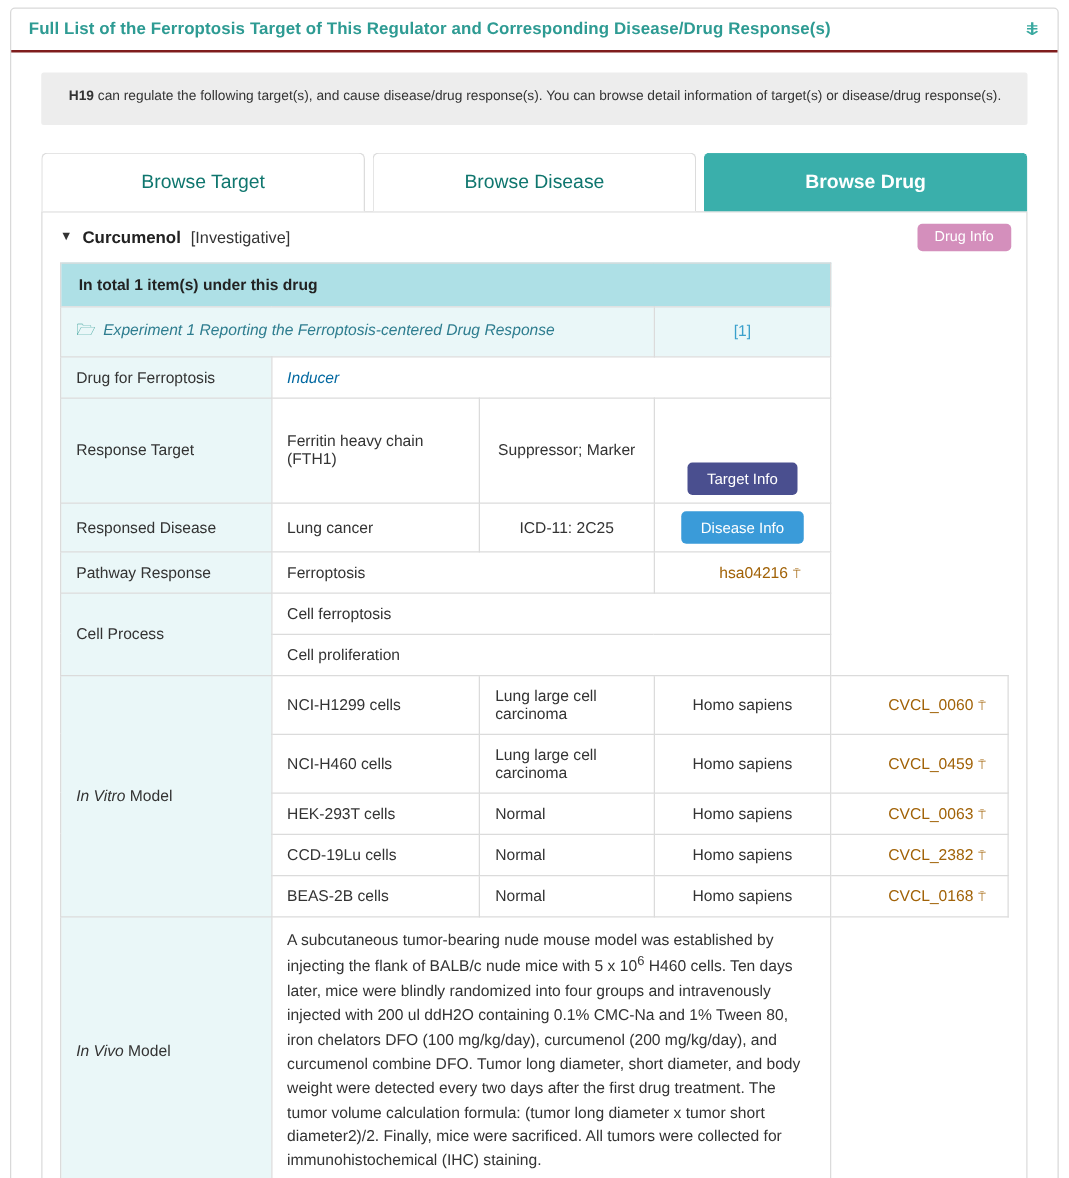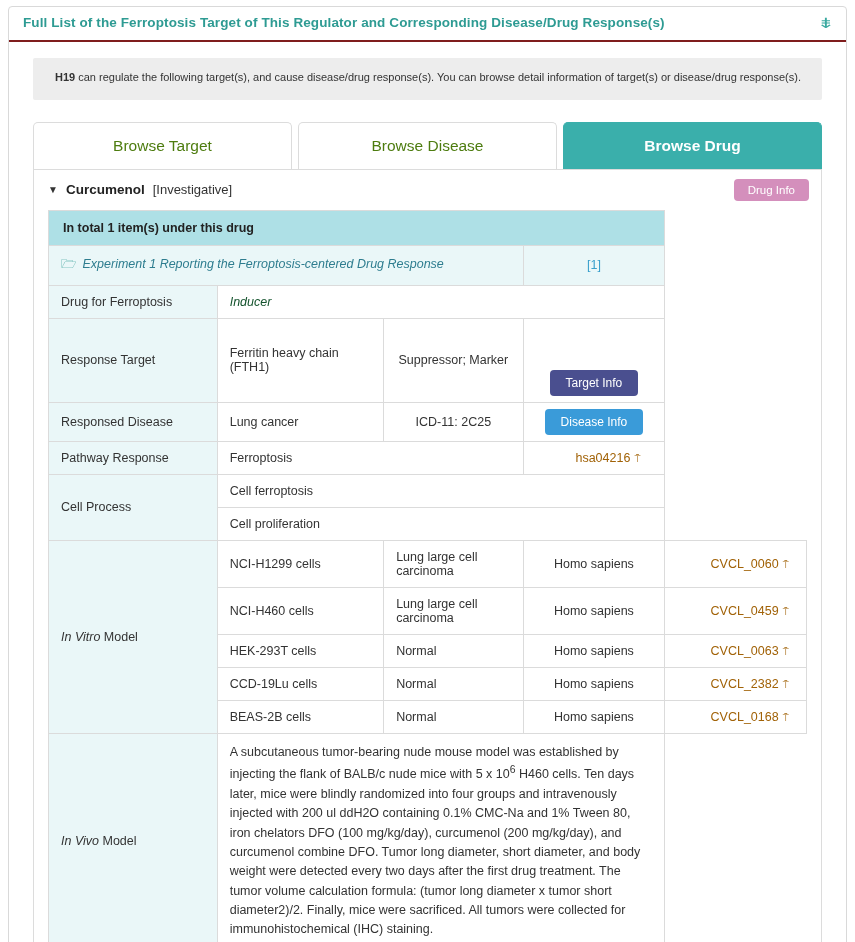--- a/index.html
+++ b/index.html
@@ -56,21 +56,21 @@
   .tabs {
     display: flex;
     margin: 22px 24px 0 24px;
     gap: 6px;
   }
   .tab {
     flex: 1;
     text-align: center;
     padding: 14px 6px;
     font-size: 15.5px;
-    color: #4d7c0f;
+    color: #0f766e;
     background: #fff;
     border: 1px solid #dcdcdc;
     border-bottom: none;
     border-radius: 5px 5px 0 0;
     cursor: pointer;
   }
   .tab.active {
     background: #3aafab;
     color: #fff;
     font-weight: bold;
@@ -151,21 +151,21 @@
   .exp-ref {
     text-align: center;
     color: #3aa0cc;
     cursor: pointer;
   }
   .lbl {
     background: #eaf7f8;
     width: 150px;
     color: #333;
   }
-  .inducer { color: #14532d; font-style: italic; }
+  .inducer { color: #0369a1; font-style: italic; }
   .ext { color: #a16207; text-decoration: none; cursor: pointer; margin-left: 28px; }
   .ext-ic { font-size: 10px; margin-left: 4px; }
   .ctr { text-align: center; }
   .btncell { width: 126px; text-align: center; padding: 6px 8px !important; }
   .vivo-text {
     line-height: 1.55;
     text-align: left;
   }
   .it { font-style: italic; }
 </style>

